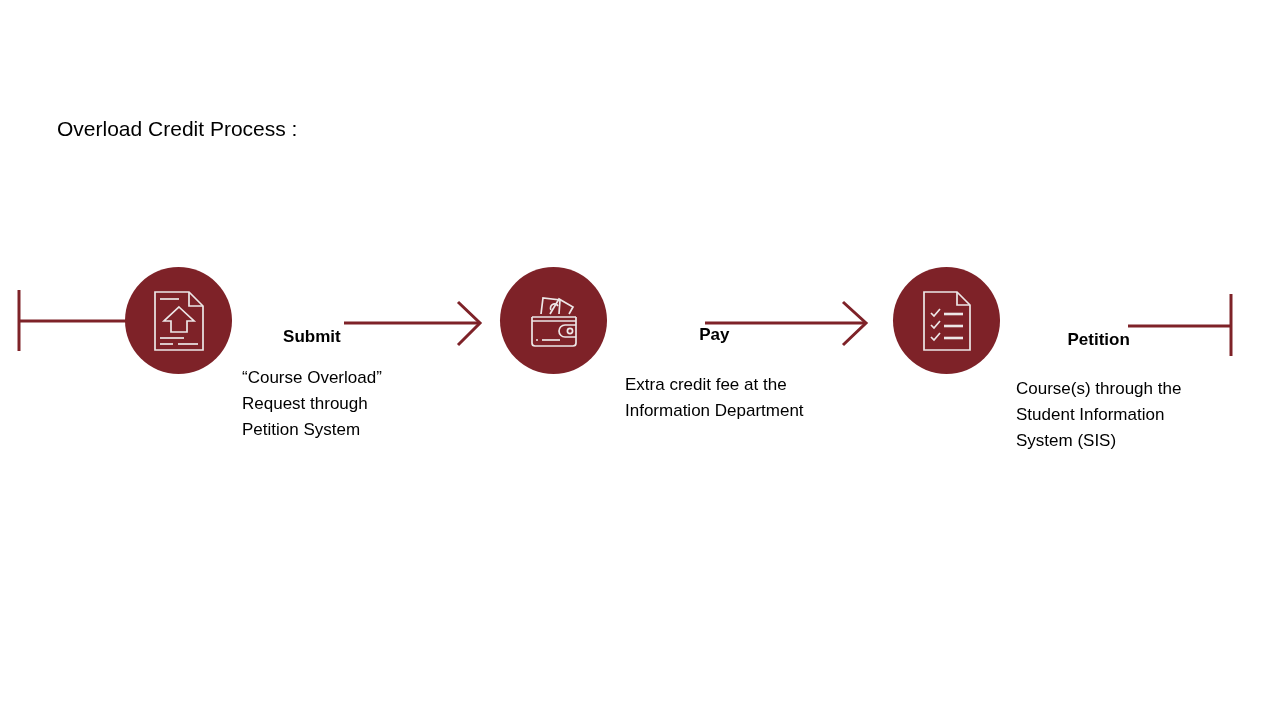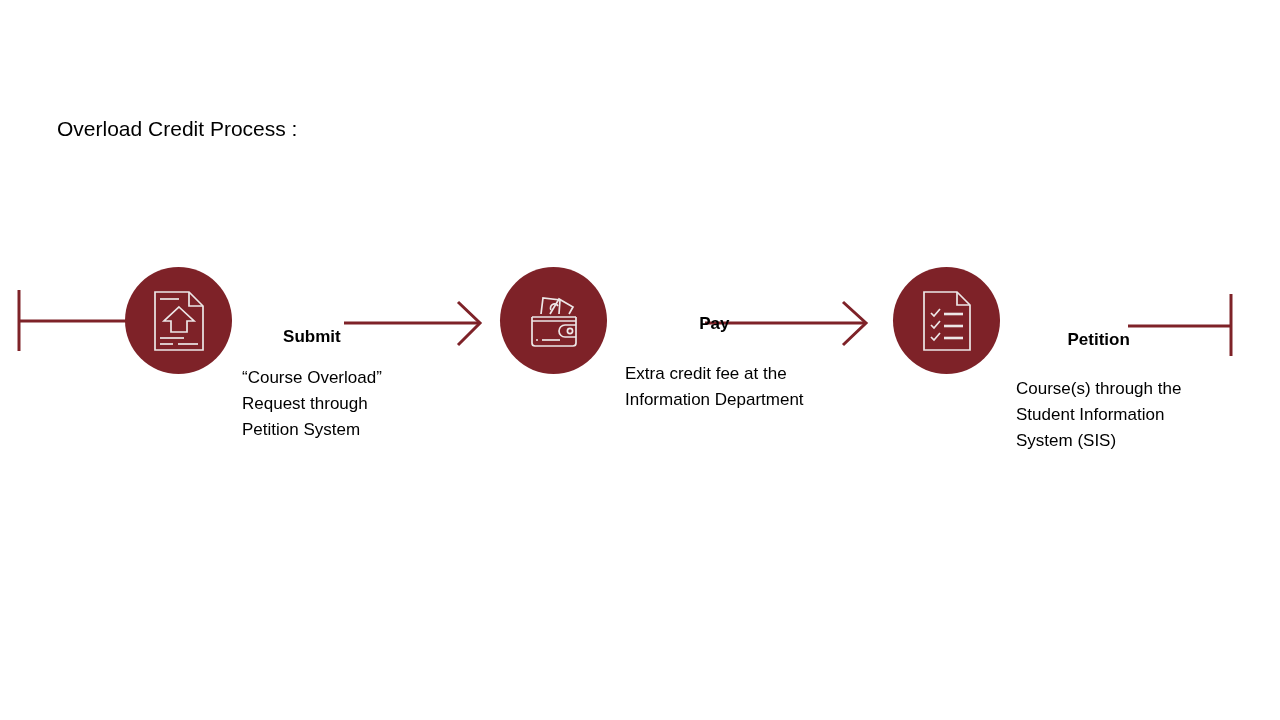--- a/index.html
+++ b/index.html
@@ -83,21 +83,21 @@
     font-size: 17px;
     line-height: 26px;
     color: #000000;
     margin: 0;
     white-space: pre-line;
   }
 
   .step-text-1 { left: 242px; top: 312px; }
   .step-text-1 .step-desc { margin-top: 18px; }
 
-  .step-text-2 { left: 625px; top: 299px; }
+  .step-text-2 { left: 625px; top: 310px; }
   .step-text-2 .step-desc { margin-top: 27px; }
 
   .step-text-3 { left: 1016px; top: 315px; }
   .step-text-3 .step-desc { margin-top: 26px; }
 </style>
 </head>
 <body>
 
 <div id="canvas">
 

